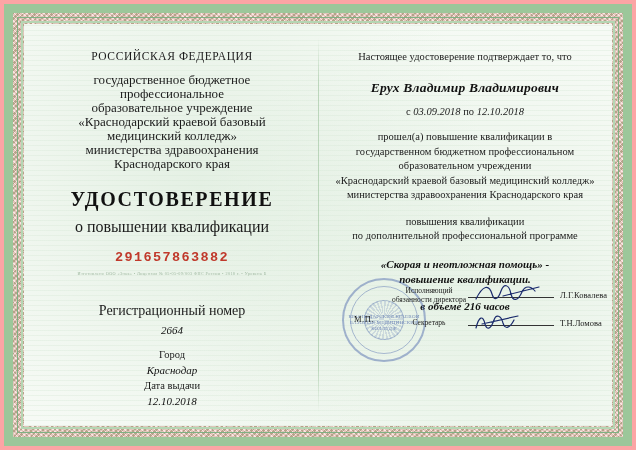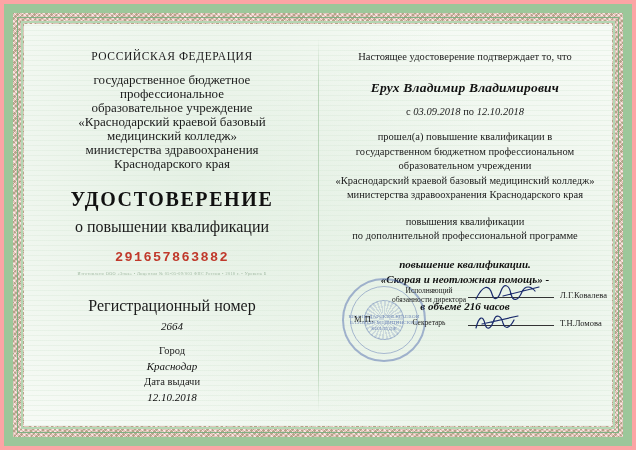--- a/index.html
+++ b/index.html
@@ -136,22 +136,22 @@
   }
   .microtext {
     margin-top: 6px;
     font-size: 4.2px;
     color: #9fb8a0;
     letter-spacing: 0.4px;
     white-space: nowrap;
     overflow: hidden;
   }
   .regnum-label {
-    margin-top: 21px;
-    font-size: 16px;
+    margin-top: 27px;
+    font-size: 14px;
     color: #1b1b1b;
   }
   .regnum-value {
     margin-top: 5px;
     font-size: 11px;
     font-style: italic;
     color: #111;
   }
   .city-label {
     margin-top: 13px;
@@ -378,22 +378,22 @@
           <div>«Краснодарский краевой базовый медицинский колледж»</div>
           <div>министерства здравоохранения Краснодарского края</div>
         </div>
 
         <div class="r-prog">
           <div>повышения квалификации</div>
           <div>по дополнительной профессиональной программе</div>
         </div>
 
         <div class="r-course">
+          <div>«Скорая и неотложная помощь» -</div>
           <div>повышение квалификации.</div>
-          <div>«Скорая и неотложная помощь» -</div>
         </div>
 
         <div class="r-volume">в объеме 216 часов</div>
 
         <div class="sig-block">
 
           <div class="stamp">
             <div class="stamp-text">КРАСНОДАРСКИЙ КРАЕВОЙ
 БАЗОВЫЙ МЕДИЦИНСКИЙ
 КОЛЛЕДЖ</div>

